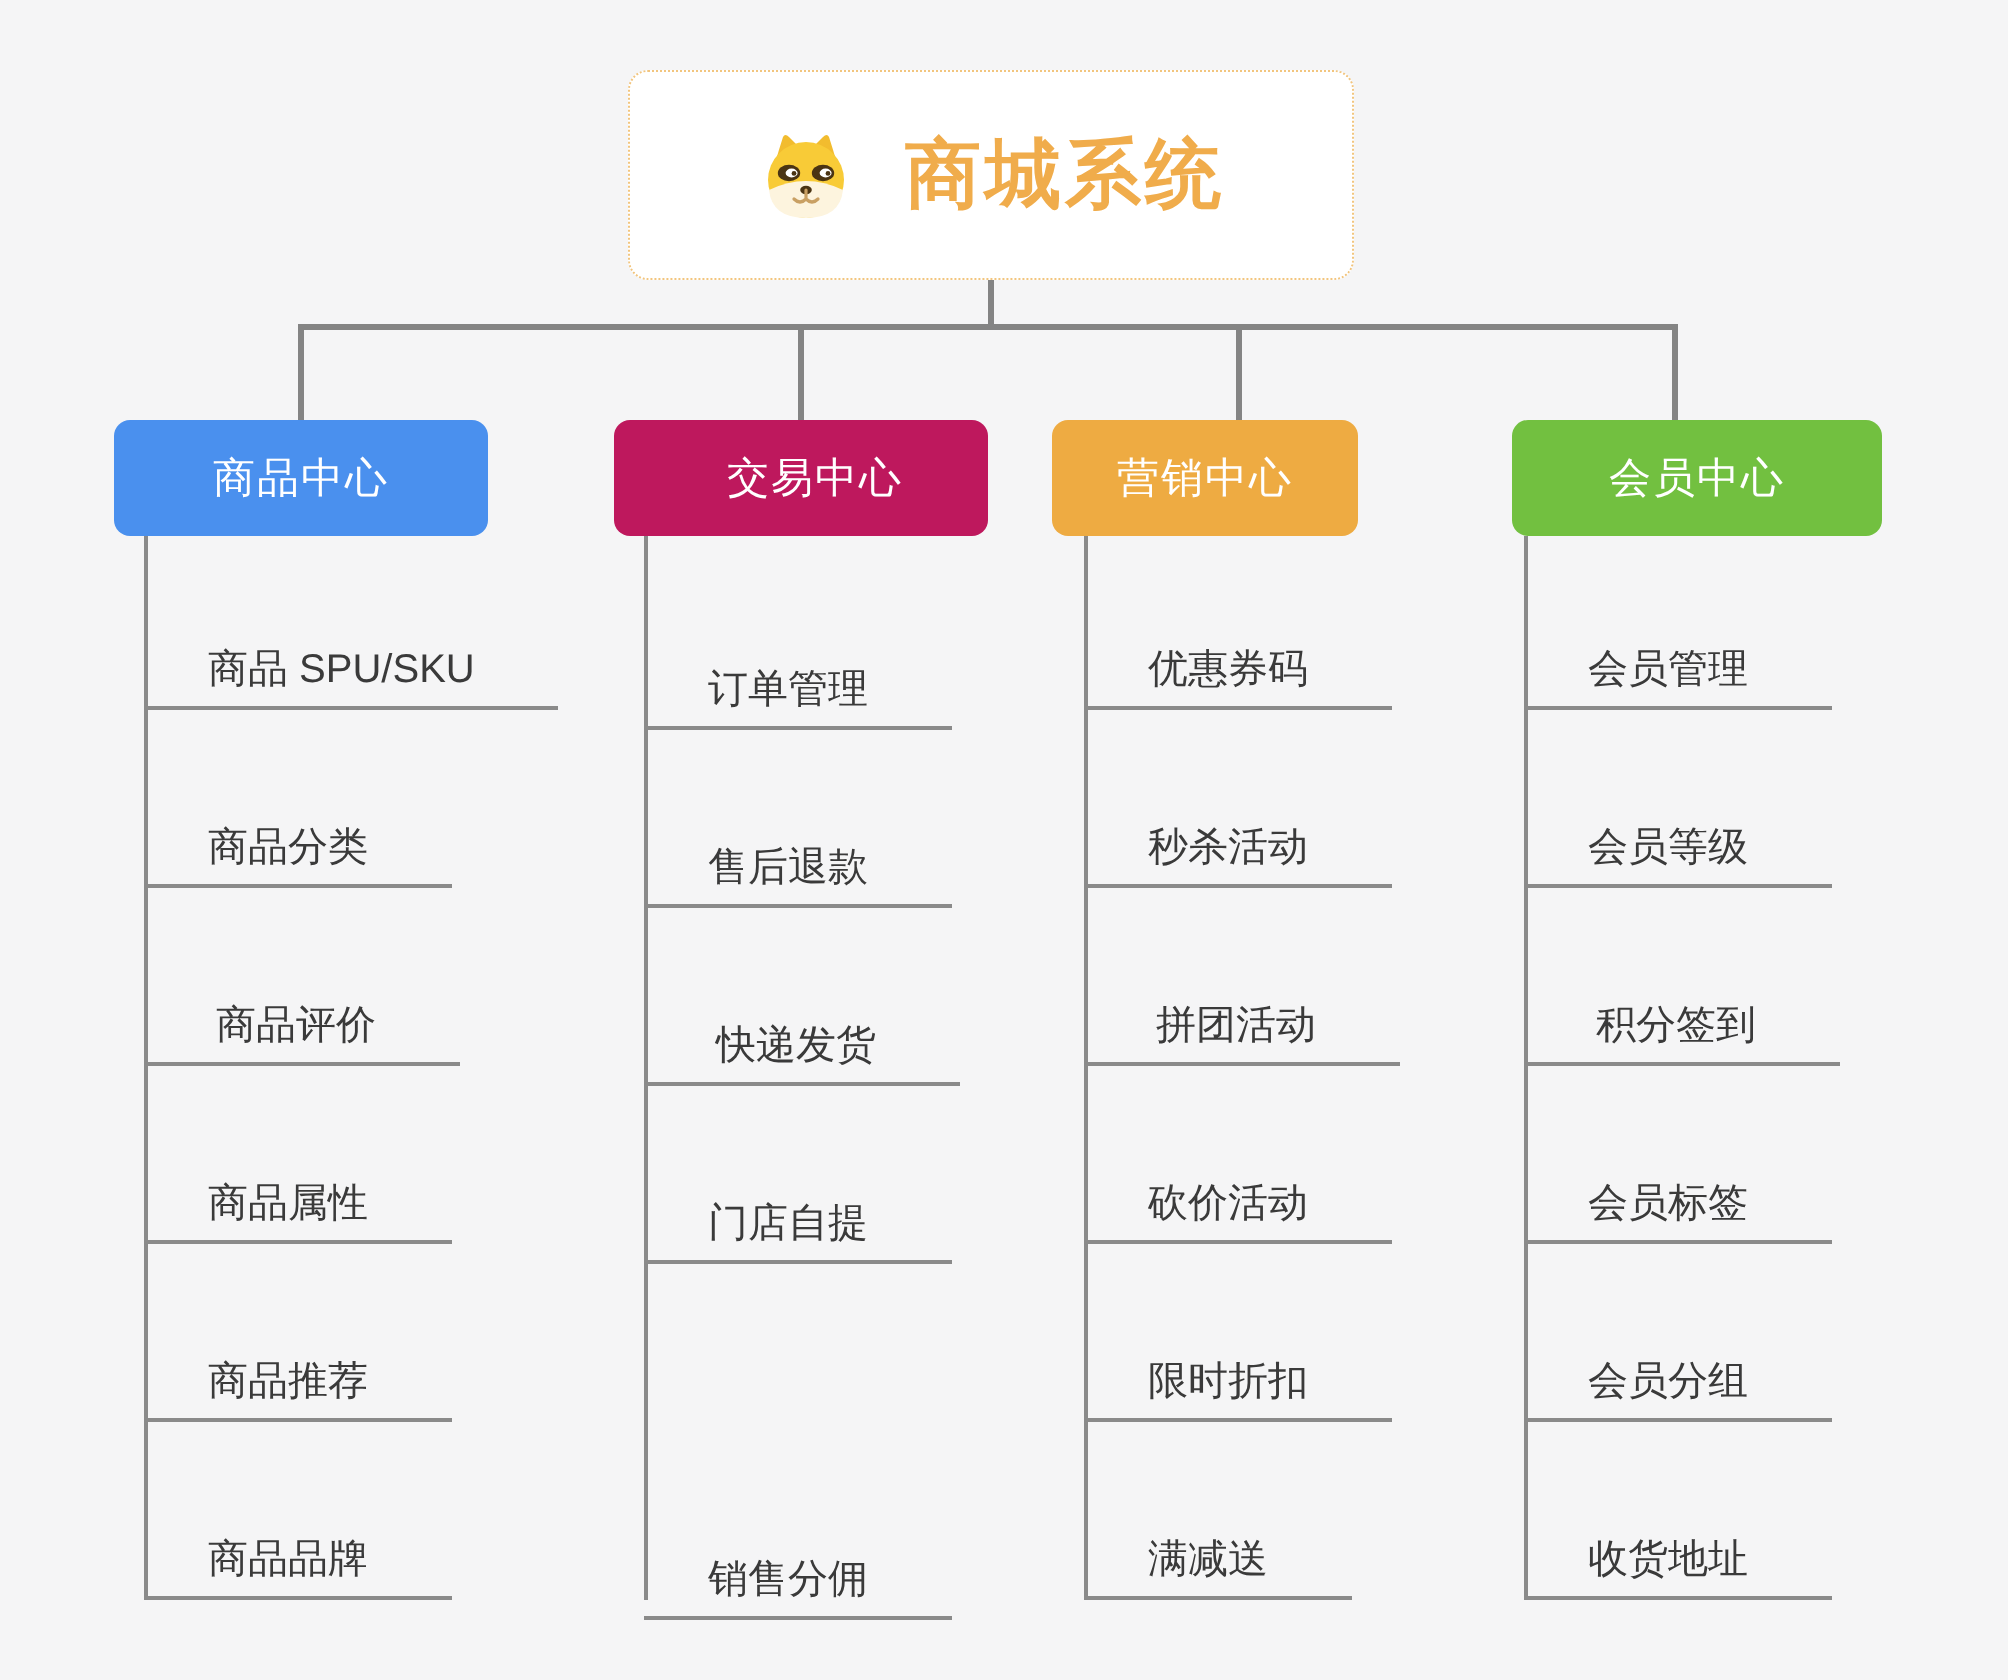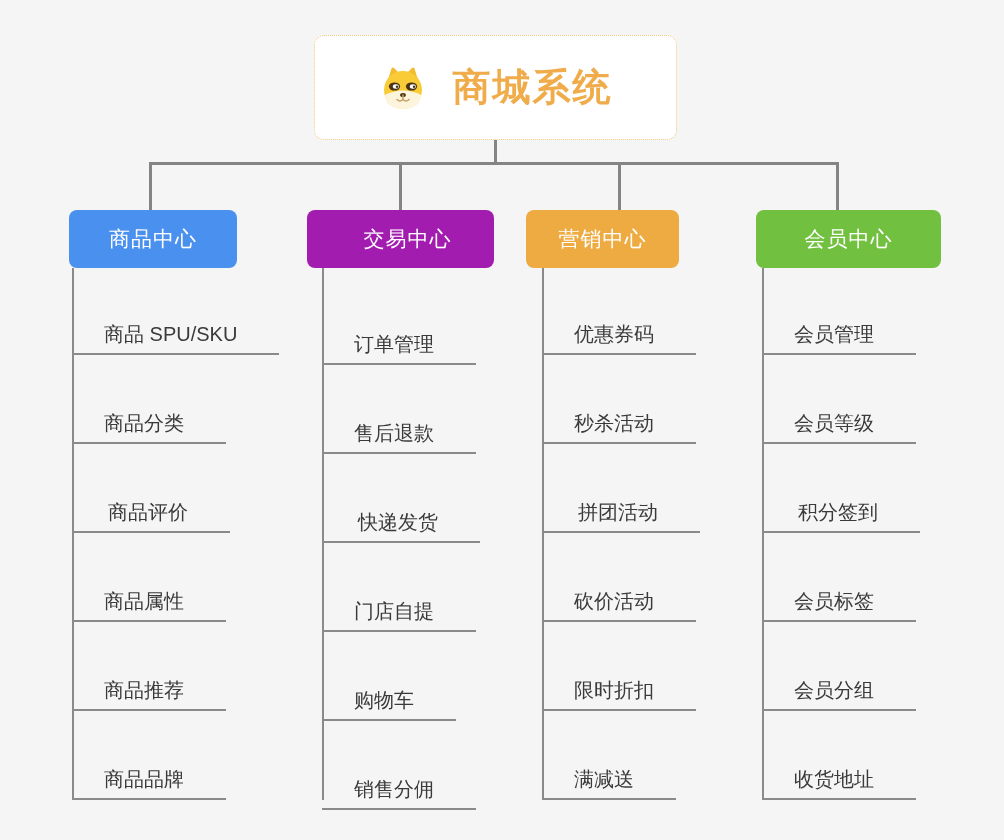--- a/index.html
+++ b/index.html
@@ -54,21 +54,21 @@
     top: 210px; height: 58px;
     border-radius: 8px;
     color: #ffffff;
     font-size: 21px;
     letter-spacing: 1px;
     display: flex;
     align-items: center;
     justify-content: center;
     cursor: default;
   }
-  .bn0 { left: 57px;  width: 168px; margin-left: 12px; }
+  .bn0 { left: 57px;  width: 187px; }
   .bn1 { left: 307px; width: 187px; }
   .bn2 { left: 526px; width: 153px; }
   .bn3 { left: 745px; width: 185px; }
 
   
   .trunk { position: absolute; top: 268px; width: 2px; height: 532px; background: #8a8a8a; }
   .tk0 { left: 72px; }
   .tk1 { left: 322px; }
   .tk2 { left: 542px; }
   .tk3 { left: 762px; }
@@ -120,41 +120,40 @@
   </div>
 
   <div class="connector stem"></div>
   <div class="connector hline"></div>
   <div class="connector drop d0"></div>
   <div class="connector drop d1"></div>
   <div class="connector drop d2"></div>
   <div class="connector drop d3"></div>
 
   <div class="branch-node bn0" style="background: rgb(74, 144, 238);">商品中心</div>
-  <div class="branch-node bn1" style="background: #a21caf; padding-left: 14px;">交易中心</div>
+  <div class="branch-node bn1" style="background: #be185d; padding-left: 14px;">交易中心</div>
   <div class="branch-node bn2" style="background: rgb(238, 171, 66);">营销中心</div>
   <div class="branch-node bn3" style="background: rgb(114, 192, 64); margin-left: 11px;">会员中心</div>
 
   <div class="trunk tk0"></div>
   <div class="trunk tk1"></div>
   <div class="trunk tk2"></div>
   <div class="trunk tk3"></div>
 
   <div class="leaf lc0 lr0">商品 SPU/SKU</div>
   <div class="leaf lc0 lr1">商品分类</div>
   <div class="leaf lc0 lr2">商品评价</div>
   <div class="leaf lc0 lr3">商品属性</div>
   <div class="leaf lc0 lr4">商品推荐</div>
   <div class="leaf lc0 lr5">商品品牌</div>
 
   <div class="leaf lc1 lr0">订单管理</div>
   <div class="leaf lc1 lr1">售后退款</div>
   <div class="leaf lc1 lr2">快递发货</div>
   <div class="leaf lc1 lr3">门店自提</div>
-  <div class="leaf lc1 lr4">购物车</div>
   <div class="leaf lc1 lr5">销售分佣</div>
 
   <div class="leaf lc2 lr0">优惠券码</div>
   <div class="leaf lc2 lr1">秒杀活动</div>
   <div class="leaf lc2 lr3">砍价活动</div>
   <div class="leaf lc2 lr2">拼团活动</div>
   <div class="leaf lc2 lr4">限时折扣</div>
   <div class="leaf lc2 lr5">满减送</div>
 
   <div class="leaf lc3 lr0">会员管理</div>

